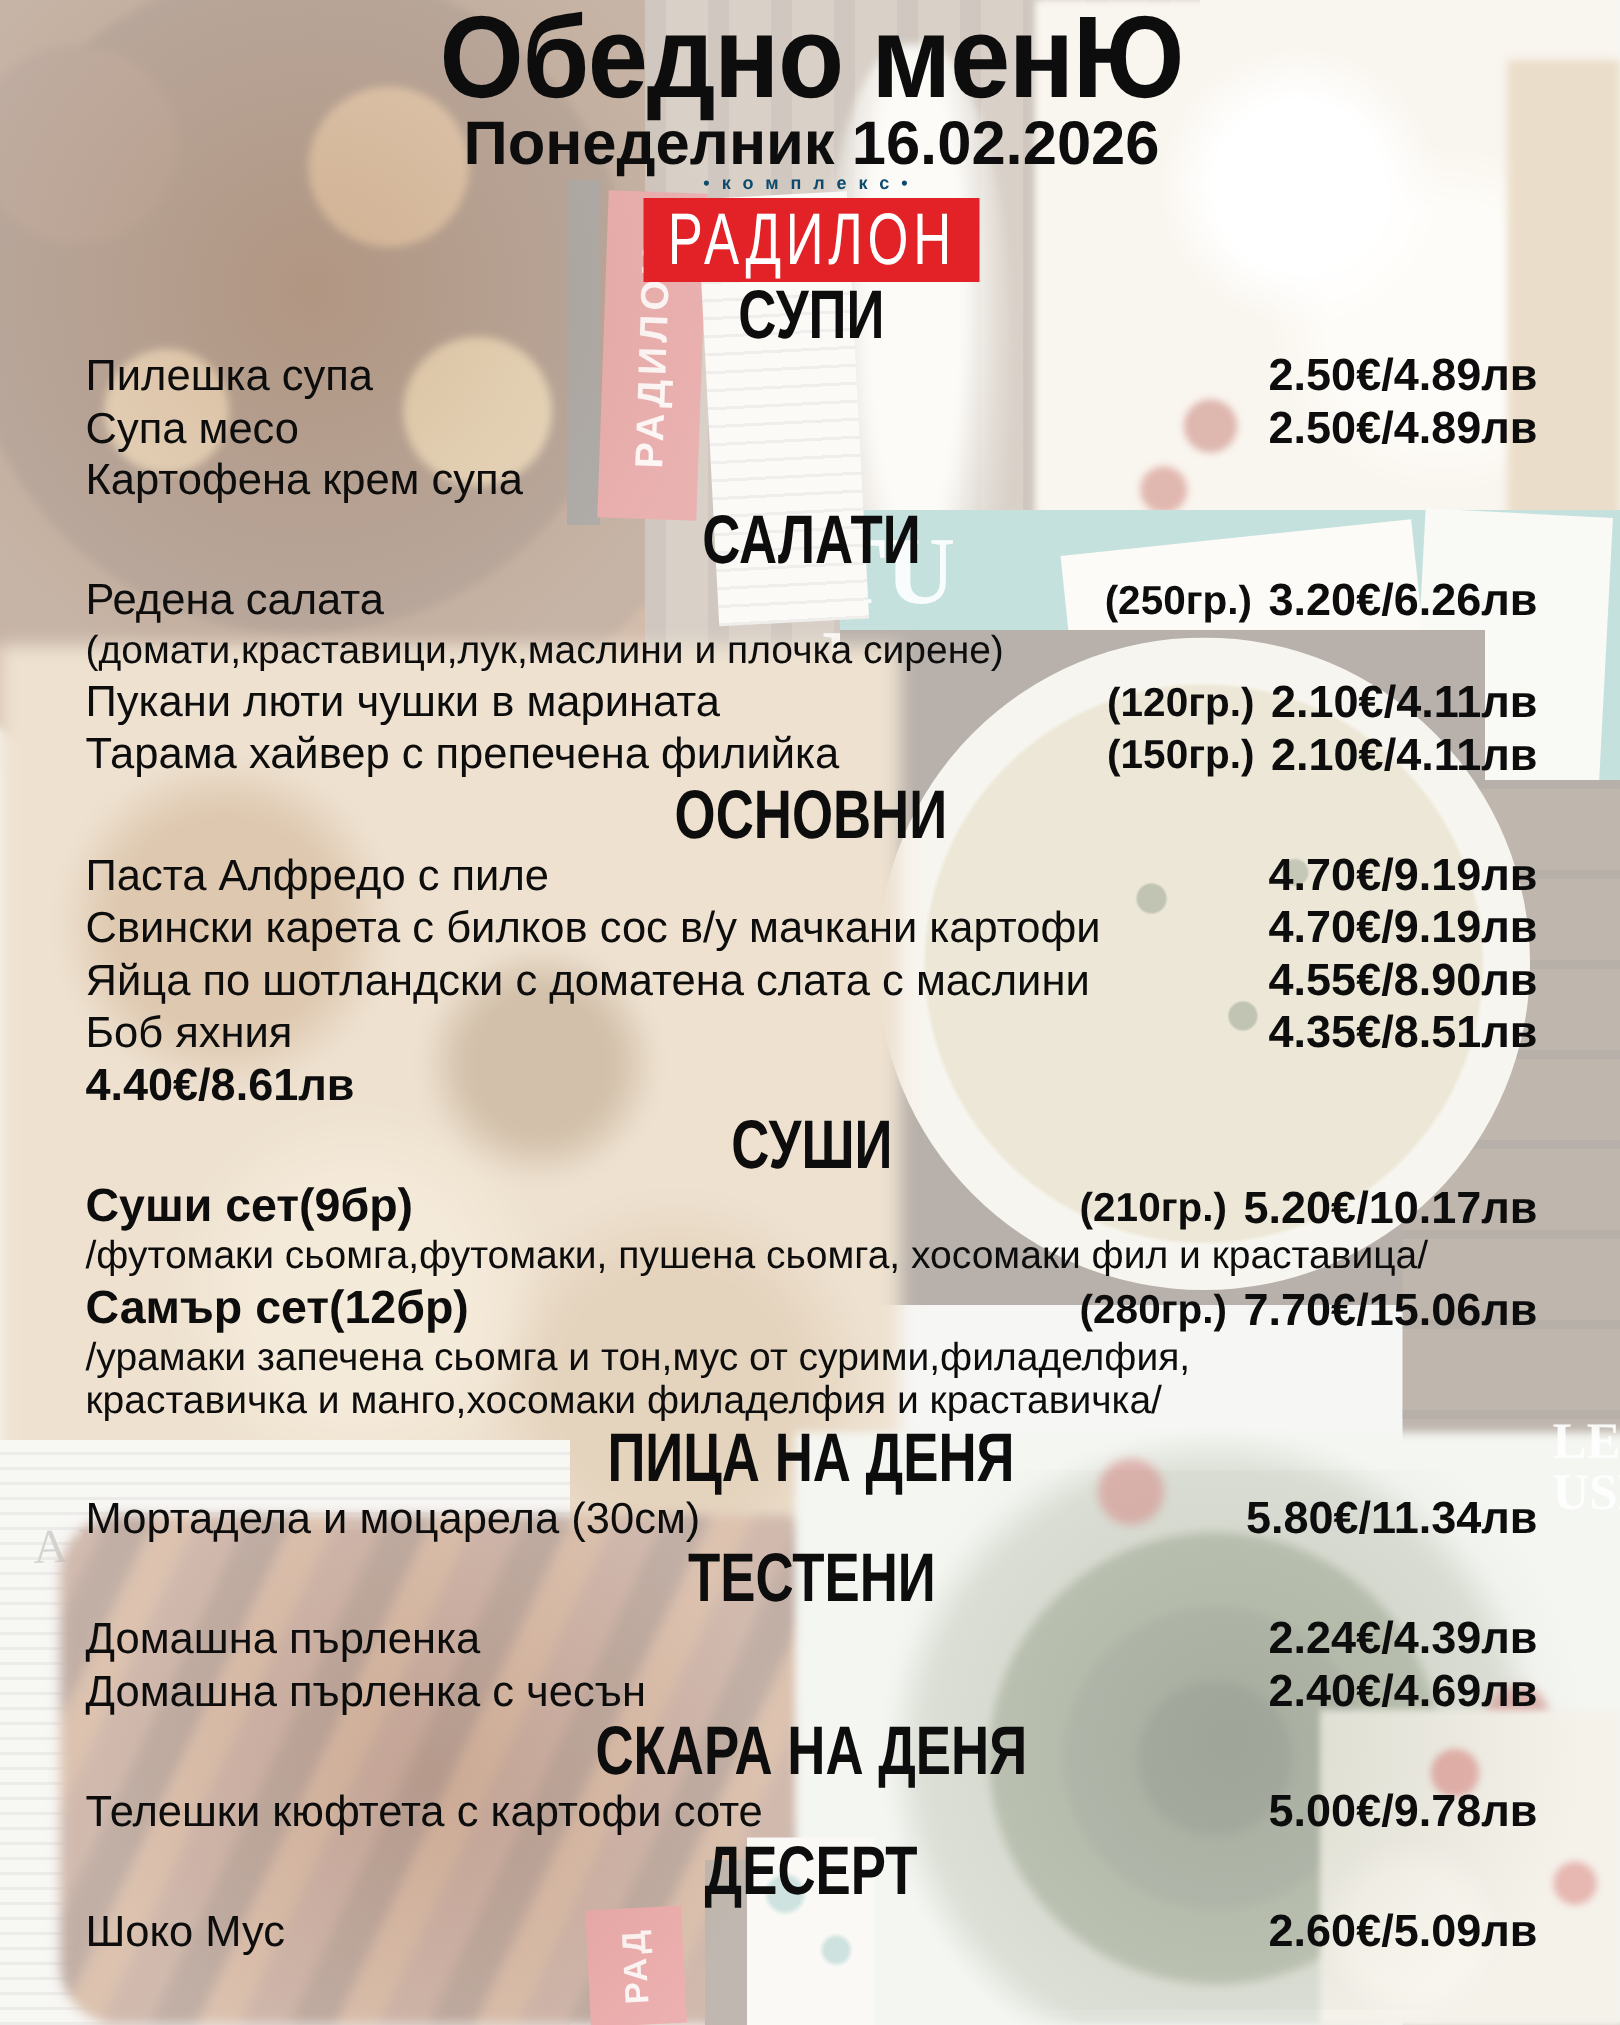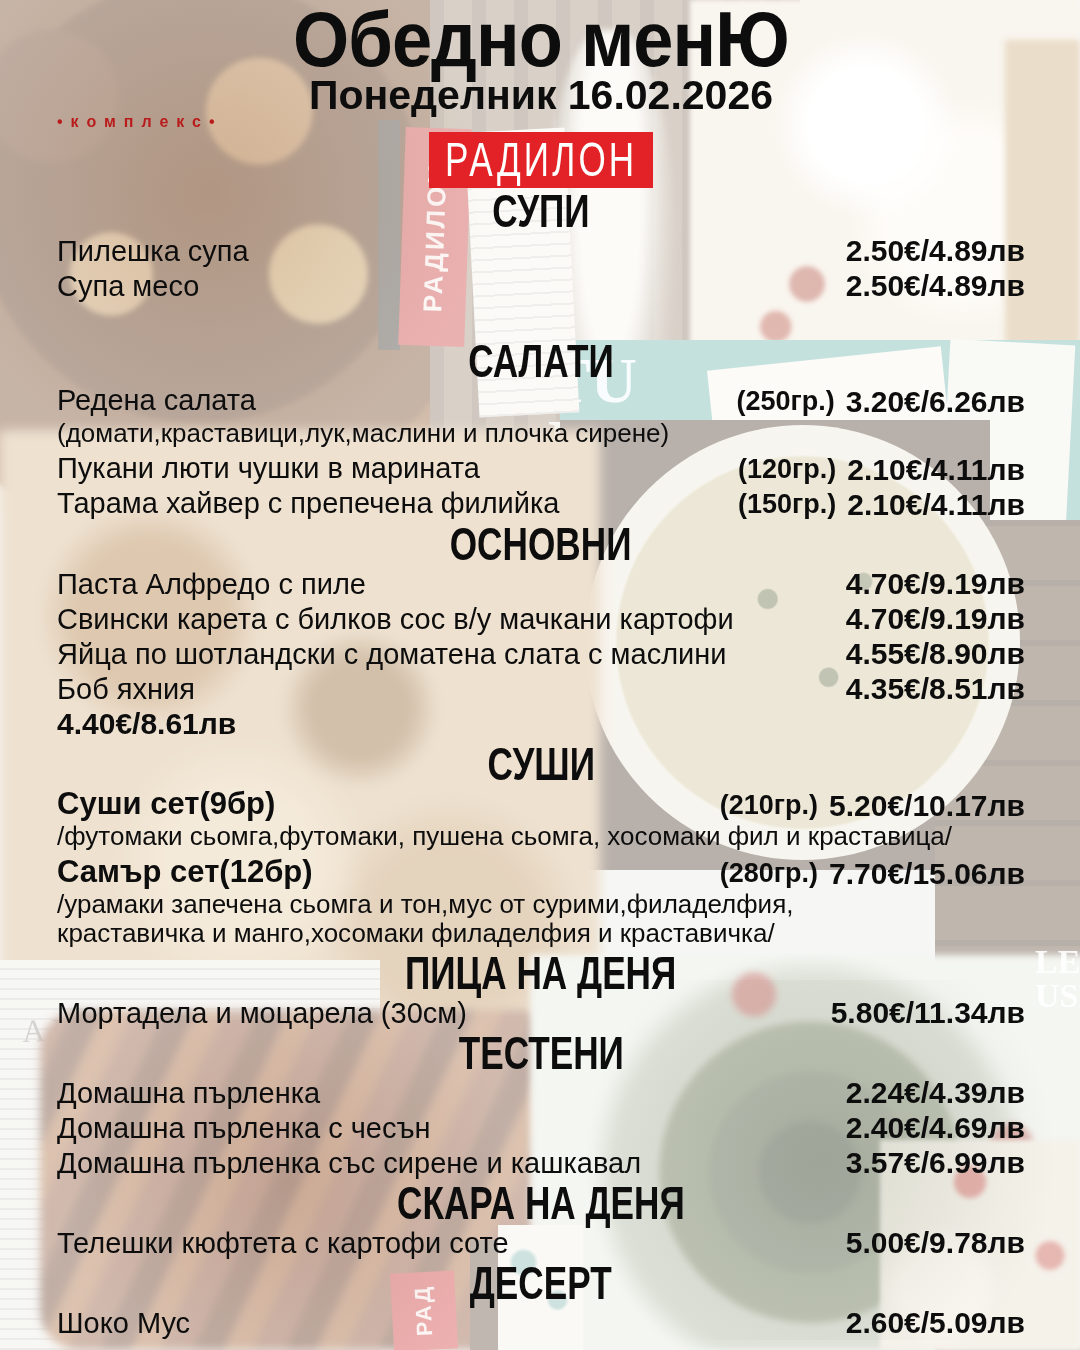--- a/index.html
+++ b/index.html
@@ -82,21 +82,21 @@
   .tint{position:absolute;z-index:1;pointer-events:none;}
   .tint-stew{left:0;top:0;width:520px;height:430px;background:radial-gradient(circle at 40% 45%, rgba(140,70,10,.20), rgba(0,0,0,0) 70%);}
   .tint-skewer{left:40px;top:1020px;width:500px;height:330px;background:radial-gradient(circle, rgba(120,45,10,.16), rgba(0,0,0,0) 75%);}
   .tint-leaves{left:560px;top:980px;width:520px;height:360px;background:radial-gradient(circle, rgba(45,65,25,.14), rgba(0,0,0,0) 75%);}
 
   
   .content{position:relative;z-index:2;padding:0 55px 0 57px;}
   .title-wrap{text-align:center;}
   .title{display:inline-block;margin:0;font-size:76px;line-height:78px;font-weight:800;letter-spacing:-1px;transform:scale(.95,1.02);}
   .date{text-align:center;font-size:41px;line-height:34px;font-weight:700;}
-  .komplex{text-align:left;font-size:16px;line-height:16px;font-weight:700;letter-spacing:8px;color:#b91c1c;margin-top:2px;}
+  .komplex{text-align:center;font-size:12px;line-height:16px;font-weight:700;letter-spacing:8px;color:#0c4a6e;margin-top:2px;}
   .logobox{width:224px;height:56px;margin:2px auto 0;background:#e22226;display:flex;align-items:center;justify-content:center;}
   .logotext{font-size:45px;font-weight:400;letter-spacing:4px;color:#ffffff;transform:scale(.78,1.08);white-space:nowrap;}
 
   .sec-h-wrap{text-align:center;height:43px;line-height:43px;margin:1px 0;}
   .sec-h{display:inline-block;margin:0;font-size:44px;font-weight:800;line-height:43px;transform:scale(.8,1.04);white-space:nowrap;}
   .row{display:flex;justify-content:space-between;align-items:baseline;height:35px;line-height:35px;}
   .iname{font-size:29px;white-space:nowrap;}
   .iname.b{font-weight:700;font-size:31px;}
   .iright{display:flex;gap:11px;align-items:center;white-space:nowrap;}
   .iweight{font-size:27px;font-weight:700;}
@@ -166,20 +166,21 @@
               <span class="iprice">2.50€/4.89лв</span>
             </span>
           </div>
           <div class="row">
             <span class="iname">Супа месо</span>
             <span class="iright">
               <span class="iprice">2.50€/4.89лв</span>
             </span>
           </div>
           <div class="row">
+            <span class="iname">Картофена крем супа</span>
           </div>
         </section>
         <section>
           <div class="sec-h-wrap"><h2 class="sec-h">САЛАТИ</h2></div>
           <div class="row">
             <span class="iname">Редена салата</span>
             <span class="iright">
               <span class="iweight">(250гр.)</span>
               <span class="iprice">3.20€/6.26лв</span>
             </span>
@@ -268,26 +269,20 @@
             <span class="iright">
               <span class="iprice">2.24€/4.39лв</span>
             </span>
           </div>
           <div class="row">
             <span class="iname">Домашна пърленка с чесън</span>
             <span class="iright">
               <span class="iprice">2.40€/4.69лв</span>
             </span>
           </div>
-          <div class="row">
-            <span class="iname">Домашна пърленка със сирене и кашкавал</span>
-            <span class="iright">
-              <span class="iprice">3.57€/6.99лв</span>
-            </span>
-          </div>
         </section>
         <section>
           <div class="sec-h-wrap"><h2 class="sec-h">СКАРА НА ДЕНЯ</h2></div>
           <div class="row">
             <span class="iname">Телешки кюфтета с картофи соте</span>
             <span class="iright">
               <span class="iprice">5.00€/9.78лв</span>
             </span>
           </div>
         </section>

